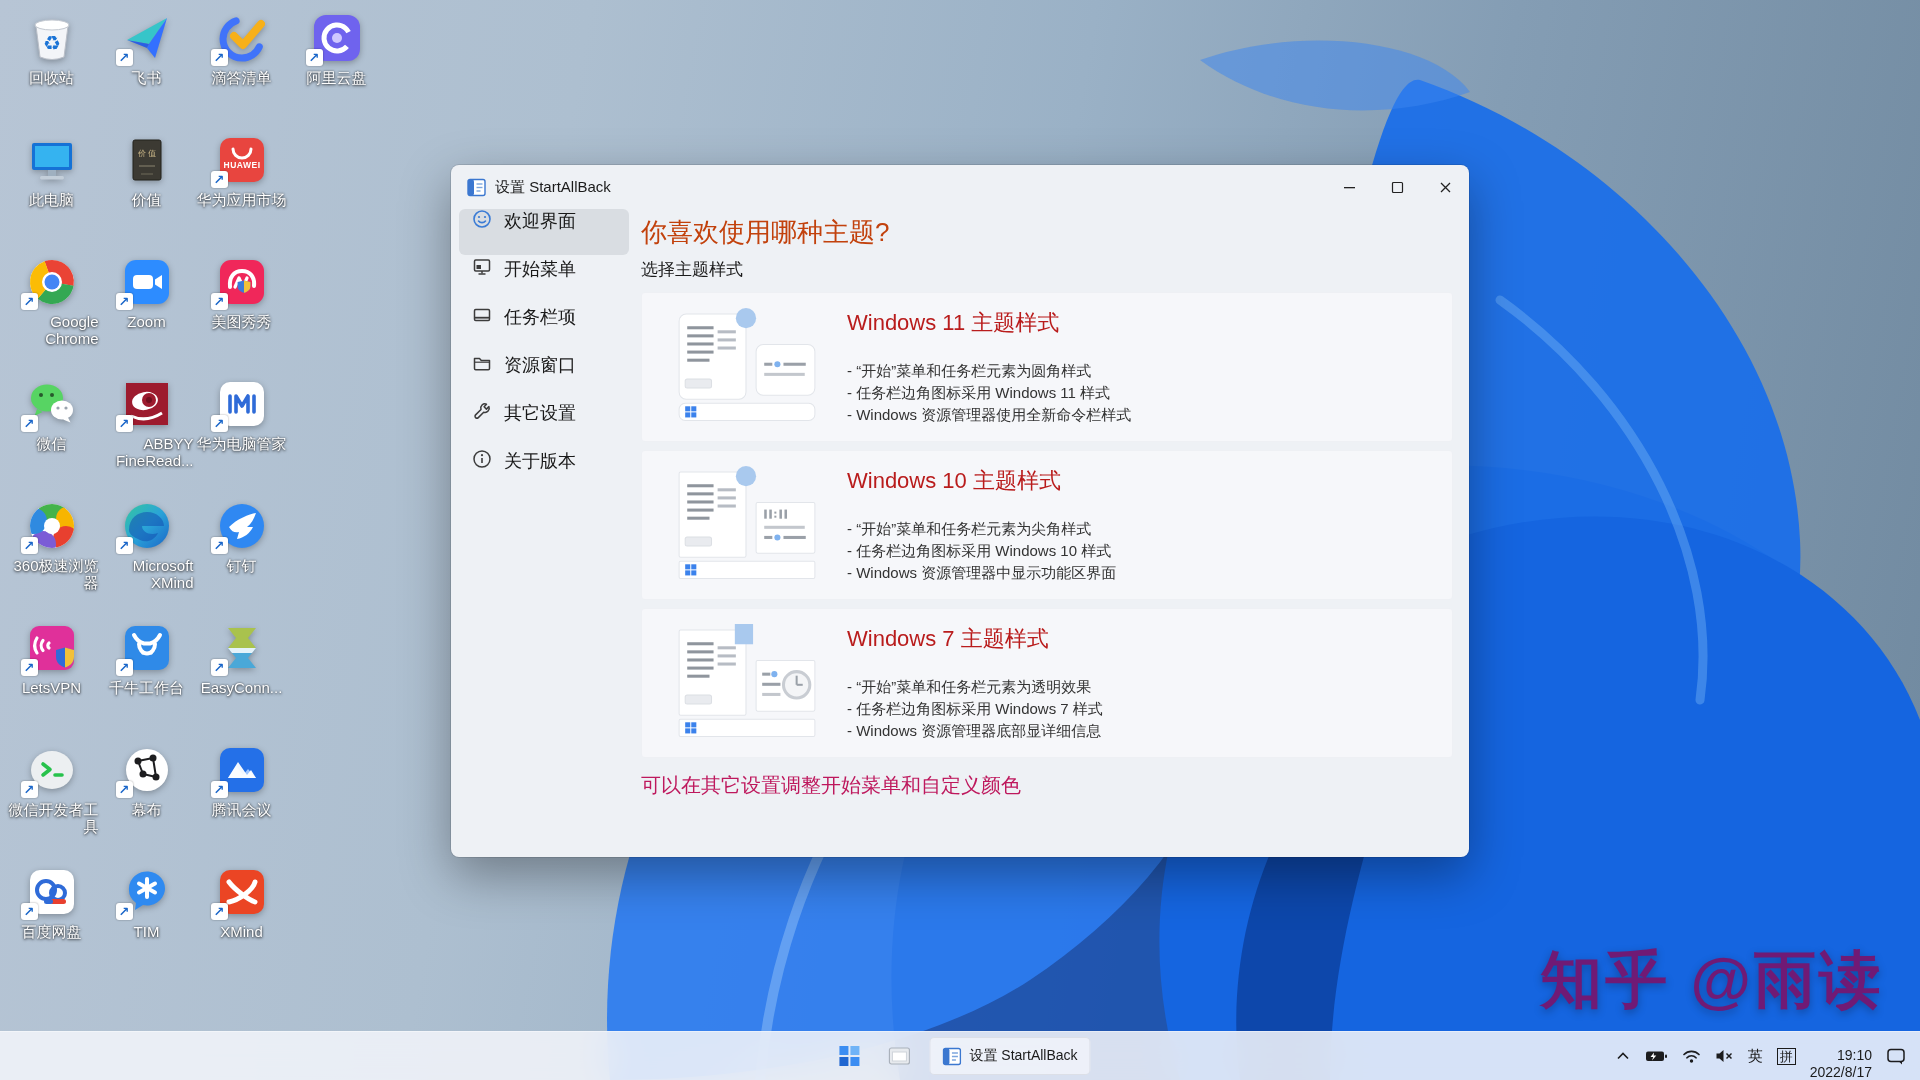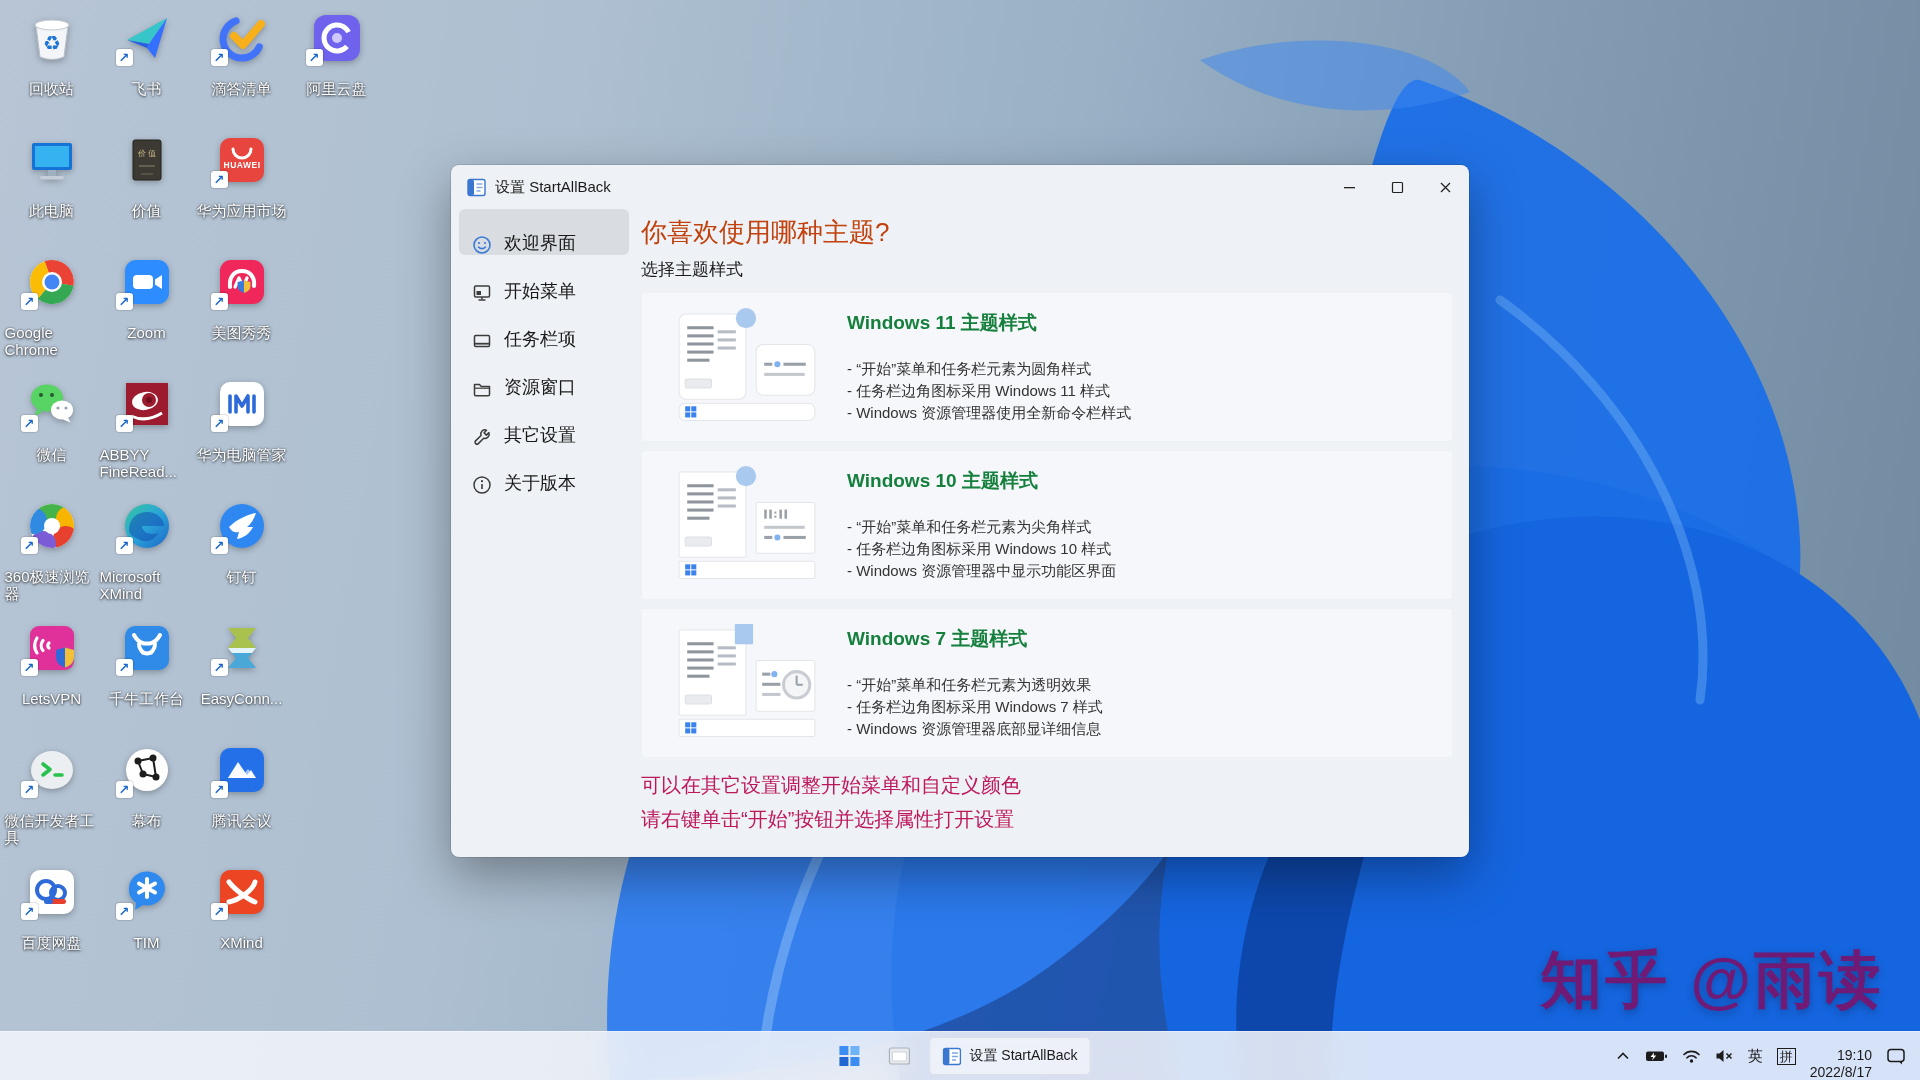--- a/index.html
+++ b/index.html
@@ -15,49 +15,49 @@
   
   #icon-grid{position:absolute;left:4px;top:8px;display:grid;
     grid-template-columns:repeat(4,95px);grid-template-rows:repeat(8,122px);
     grid-auto-flow:column;}
   .dicon{width:95px;display:flex;flex-direction:column;align-items:center;padding-top:4px;}
   .dicon-img{width:52px;height:52px;position:relative;}
   .dicon-img > svg{width:100%;height:100%;filter:drop-shadow(0 2px 3px rgba(0,0,0,.28));}
   .sc{position:absolute;left:-5px;bottom:-2px;width:17px;height:17px;background:#fff;border-radius:3px;
     color:#1a66c9;font-size:13px;font-weight:bold;line-height:17px;text-align:center;
     box-shadow:0 0 2px rgba(0,0,0,.4);}
-  .dicon-label{margin-top:16px;font-size:15px;color:#fff;text-align:left;line-height:1.15;
+  .dicon-label{margin-top:5px;font-size:15px;color:#fff;text-align:right;line-height:1.15;
     text-shadow:0 1px 3px rgba(0,0,0,.75),0 0 2px rgba(0,0,0,.5);max-width:94px;word-break:break-word;}
   
   #watermark{position:absolute;right:36px;bottom:58px;font-size:62px;font-weight:700;color:#701a75;
     letter-spacing:3px;text-shadow:0 3px 9px rgba(0,0,0,.28);}
   
   #sab-window{position:absolute;left:451px;top:165px;width:1018px;height:692px;background:#eef1f5;
     border-radius:8px;box-shadow:0 18px 50px rgba(0,0,0,.35),0 0 0 1px rgba(0,0,0,.10);
     display:flex;flex-direction:column;}
   .titlebar{height:44px;display:flex;align-items:center;padding-left:16px;flex:none;}
   .app-ico{width:19px;height:19px;flex:none;}
   .titlebar-title{font-size:15px;color:#1b1b1b;margin-left:9px;}
   .win-controls{margin-left:auto;display:flex;height:100%;}
   .win-btn{width:48px;height:100%;display:flex;align-items:center;justify-content:center;}
   .wbody{flex:1;display:flex;padding:0 16px 14px 8px;min-height:0;}
   .sidebar{width:170px;flex:none;}
-  .side-item{height:46px;border-radius:6px;display:flex;align-items:flex-end;gap:12px;padding:0 13px;
+  .side-item{height:46px;border-radius:6px;display:flex;align-items:flex-start;gap:12px;padding:0 13px;
     font-size:18px;color:#191919;margin-bottom:2px;}
   .side-item.selected{background:#d9dde2;}
   .side-item .si-ico{width:20px;height:20px;flex:none;}
   .main{flex:1;padding-left:12px;padding-top:8px;min-width:0;}
   .heading{font-size:26px;line-height:30px;color:#c2410c;}
   .sub{margin-top:12px;font-size:17px;color:#1b1b1b;line-height:21px;}
   .cards{margin-top:12px;display:flex;flex-direction:column;gap:8px;}
   .card{background:#f6f7fa;border-radius:4px;height:150px;display:flex;align-items:center;
     padding:0 20px 0 30px;box-shadow:inset 0 0 0 1px rgba(120,130,150,.06);}
   .thumb{width:152px;height:118px;flex:none;}
   .card-text{margin-left:24px;min-width:0;}
-  .card-title{font-size:19px;color:#15803d;font-weight:bold;}
+  .card-title{font-size:22px;color:#b91c1c;}
   .card-bullets{margin-top:22px;font-size:15px;color:#333;line-height:22px;}
   .footnote{margin-top:17px;font-size:20px;color:#be185d;line-height:20px;}
   .footnote + .footnote{margin-top:14px;}
   
   #taskbar{position:absolute;left:0;right:0;bottom:0;height:48px;background:rgba(241,244,249,.88);
     backdrop-filter:blur(18px);border-top:1px solid rgba(255,255,255,.4);}
   .tb-center{position:absolute;left:50%;top:0;height:100%;transform:translateX(-50%);
     display:flex;align-items:center;gap:10px;}
   .tb-btn{width:40px;height:40px;border-radius:5px;display:flex;align-items:center;justify-content:center;}
   .tb-task{display:flex;align-items:center;gap:8px;height:38px;padding:0 13px;
@@ -633,21 +633,20 @@
               <div class="card-title">Windows 7 主题样式</div>
               <div class="card-bullets">
                 <div>- “开始”菜单和任务栏元素为透明效果</div>
                 <div>- 任务栏边角图标采用 Windows 7 样式</div>
                 <div>- Windows 资源管理器底部显详细信息</div>
               </div>
             </div>
           </div>
         </div>
       <div class="footnote">可以在其它设置调整开始菜单和自定义颜色</div>
-      <div class="footnote">请右键单击“开始”按钮并选择属性打开设置</div>
     </div>
   </div>
 </div>
 
 <div id="taskbar">
   <div class="tb-center">
     <div class="tb-btn">
       <svg width="24" height="24" viewBox="0 0 24 24">
           <rect x="2" y="2" width="9" height="9" fill="#3b8df2"></rect>
           <rect x="13" y="2" width="9" height="9" fill="#6fb3f7"></rect>

